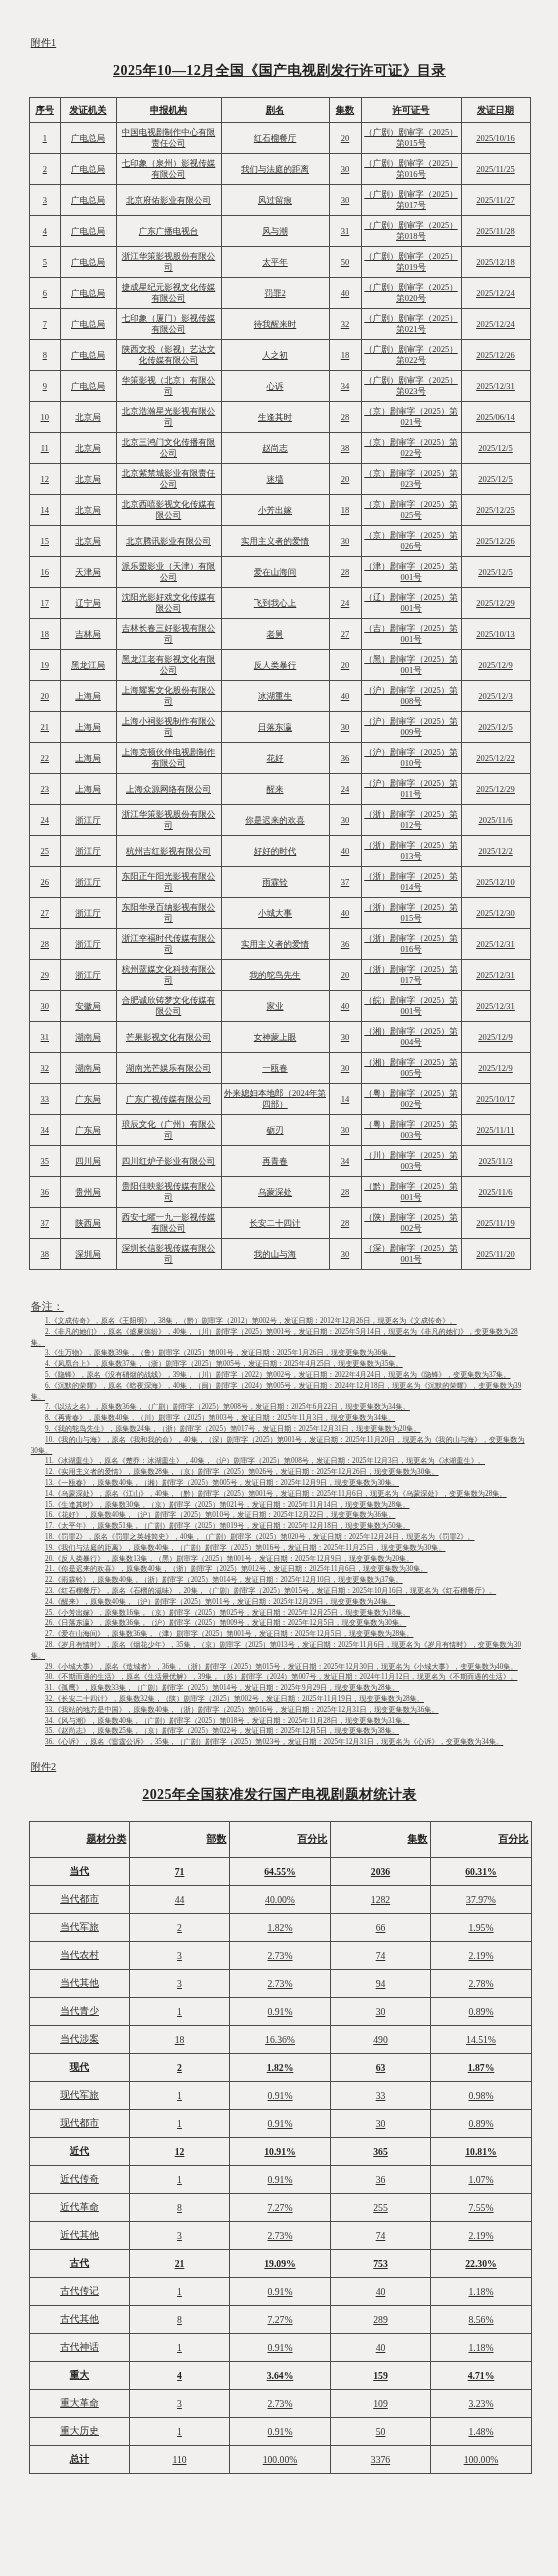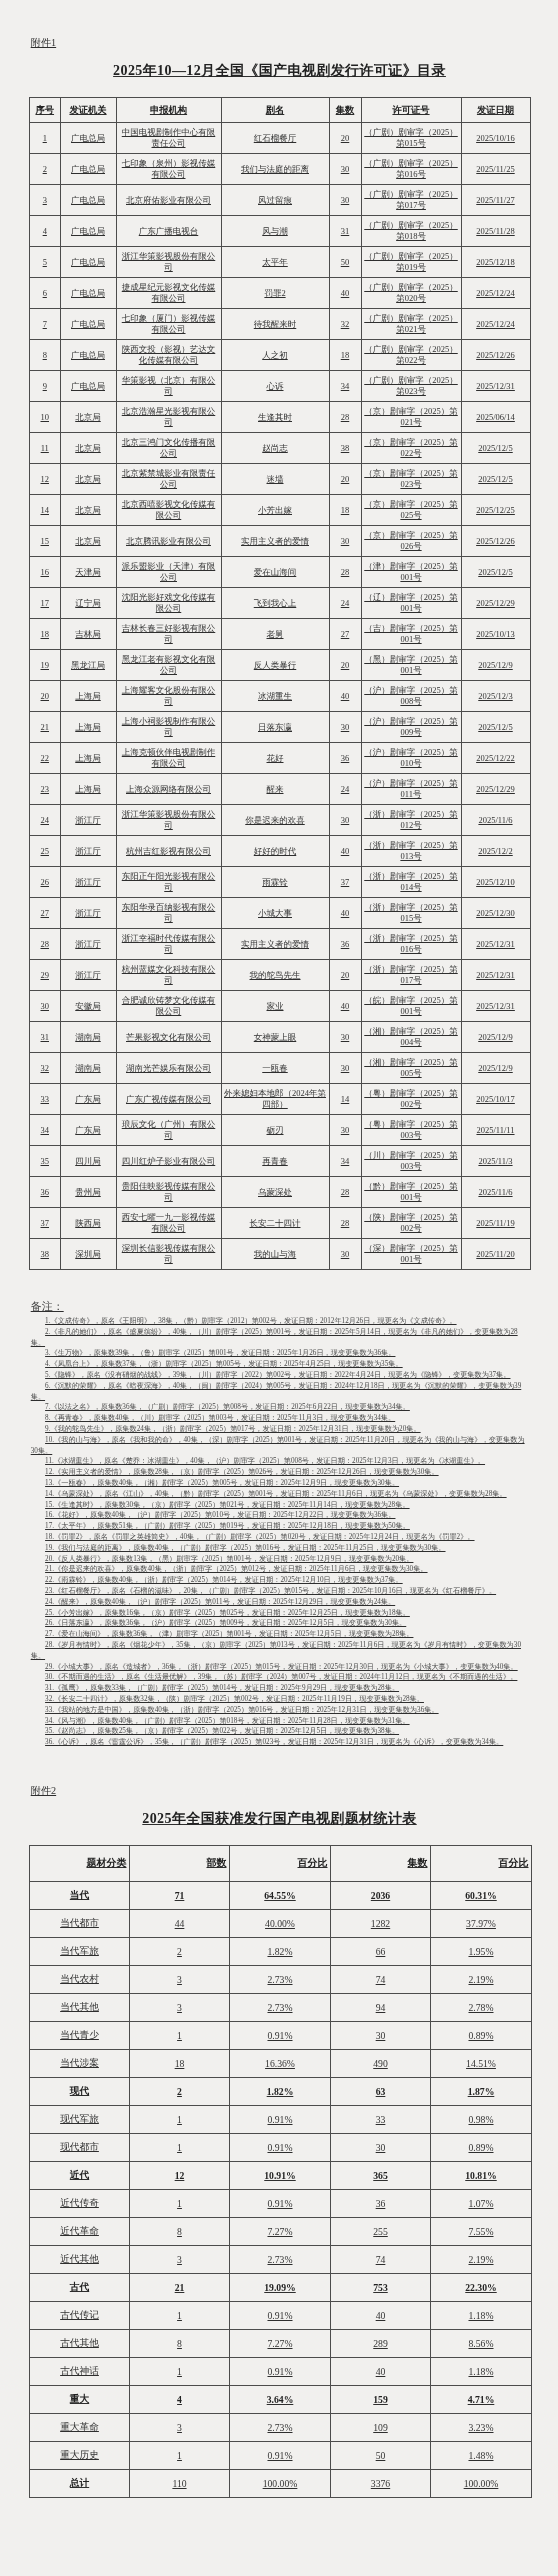--- a/index.html
+++ b/index.html
@@ -5,21 +5,21 @@
   html,body{margin:0;padding:0;}
   body{
     width:559px;
     background:#f1f0ee;
     font-family:"Liberation Serif","DejaVu Serif",serif;
     color:#2e2e2e;
     -webkit-font-smoothing:antialiased;
   }
   .page{width:559px;min-height:2576px;box-sizing:border-box;padding:36px 29px 25.4px 29px;background:#f1f0ee;text-decoration:underline;}
   .attach-label{font-size:10.2px;color:#333;margin:0 0 3.4px 1.7px;}
-  .attach-label.attach2{margin-top:36px;}
+  .attach-label.attach2{margin-top:12px;}
   .doc-title{
     font-size:14px;font-weight:bold;text-align:center;color:#222;
     margin:12px 0 13.5px 0;letter-spacing:0.4px;
   }
   table{border-collapse:collapse;table-layout:fixed;width:501px;margin:17px auto;}
   th,td{
     border:0.8px solid #4c4c4c;
     text-align:center;vertical-align:middle;
     padding:0.8px 2.5px;box-sizing:border-box;
     word-break:break-all;

